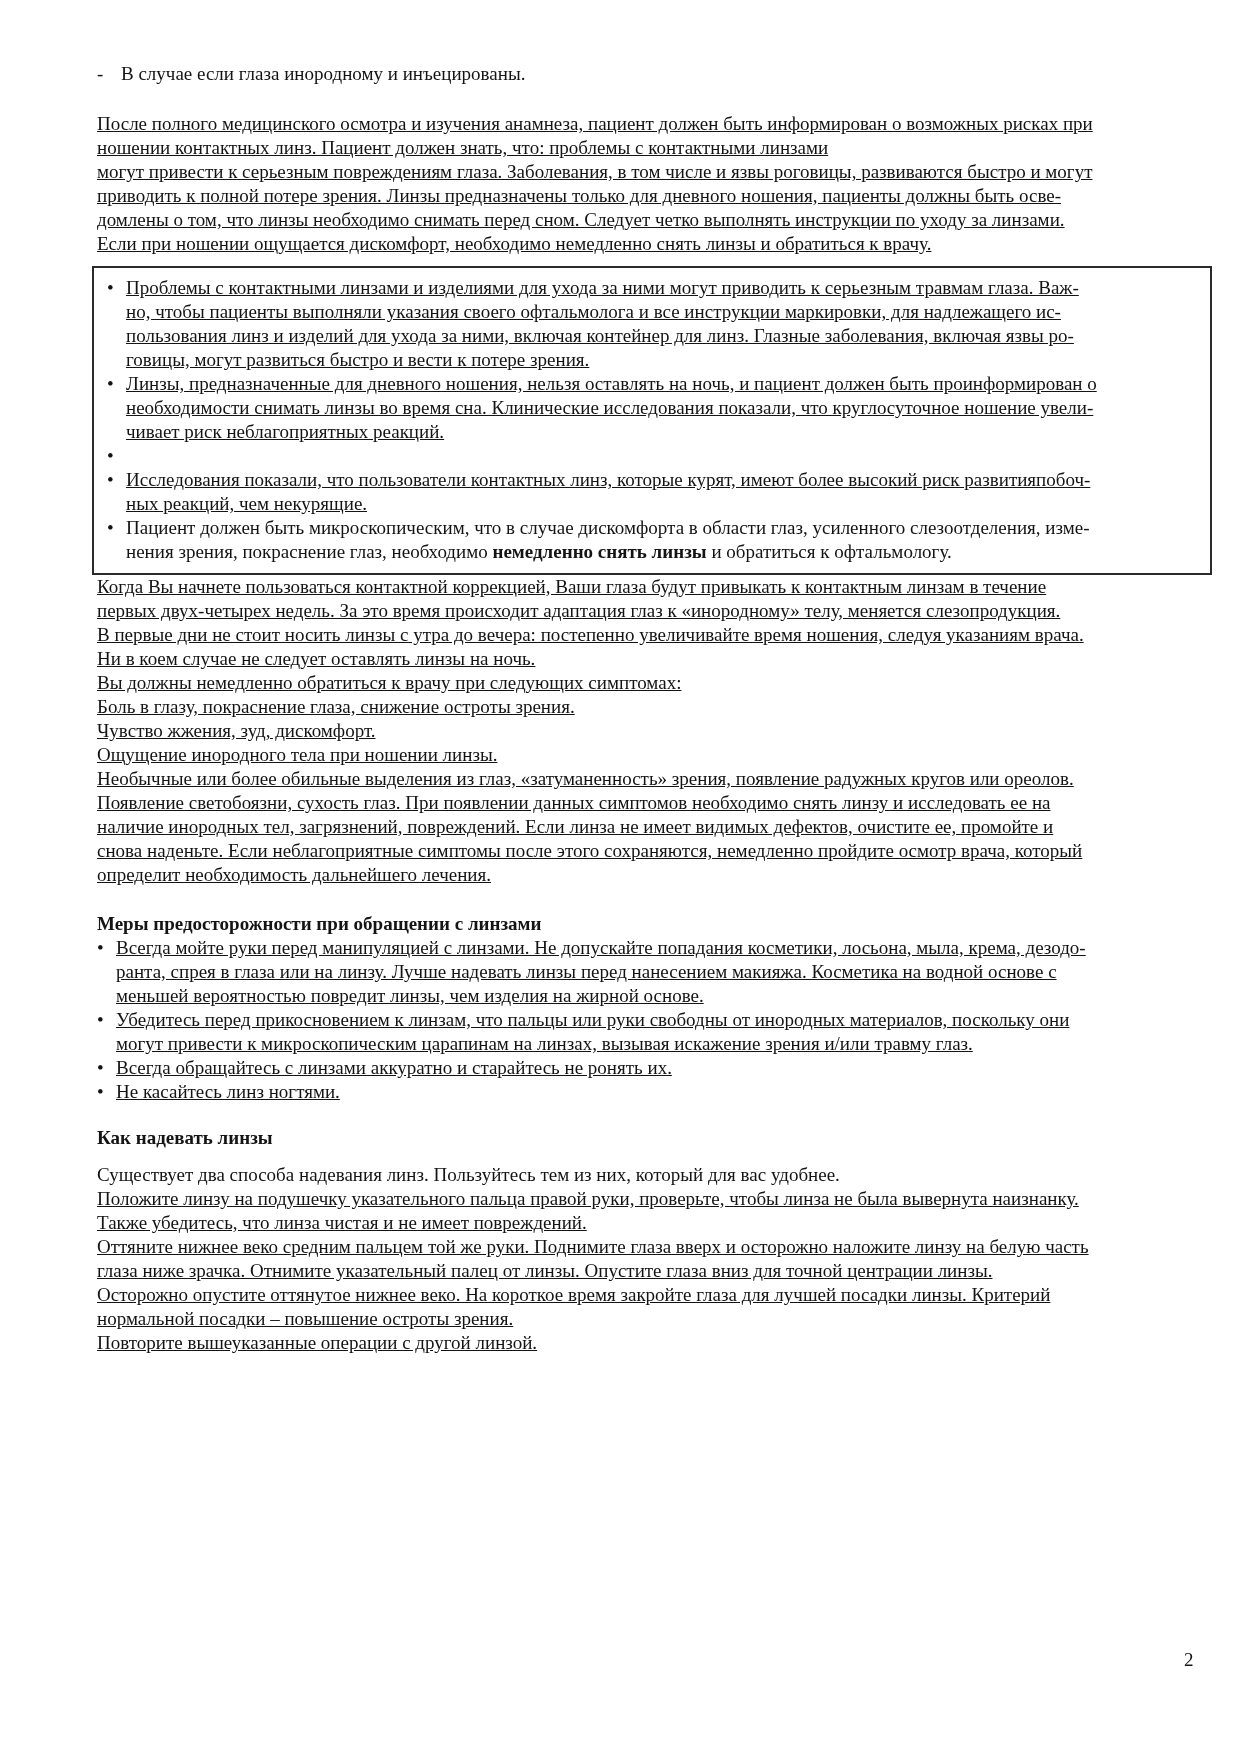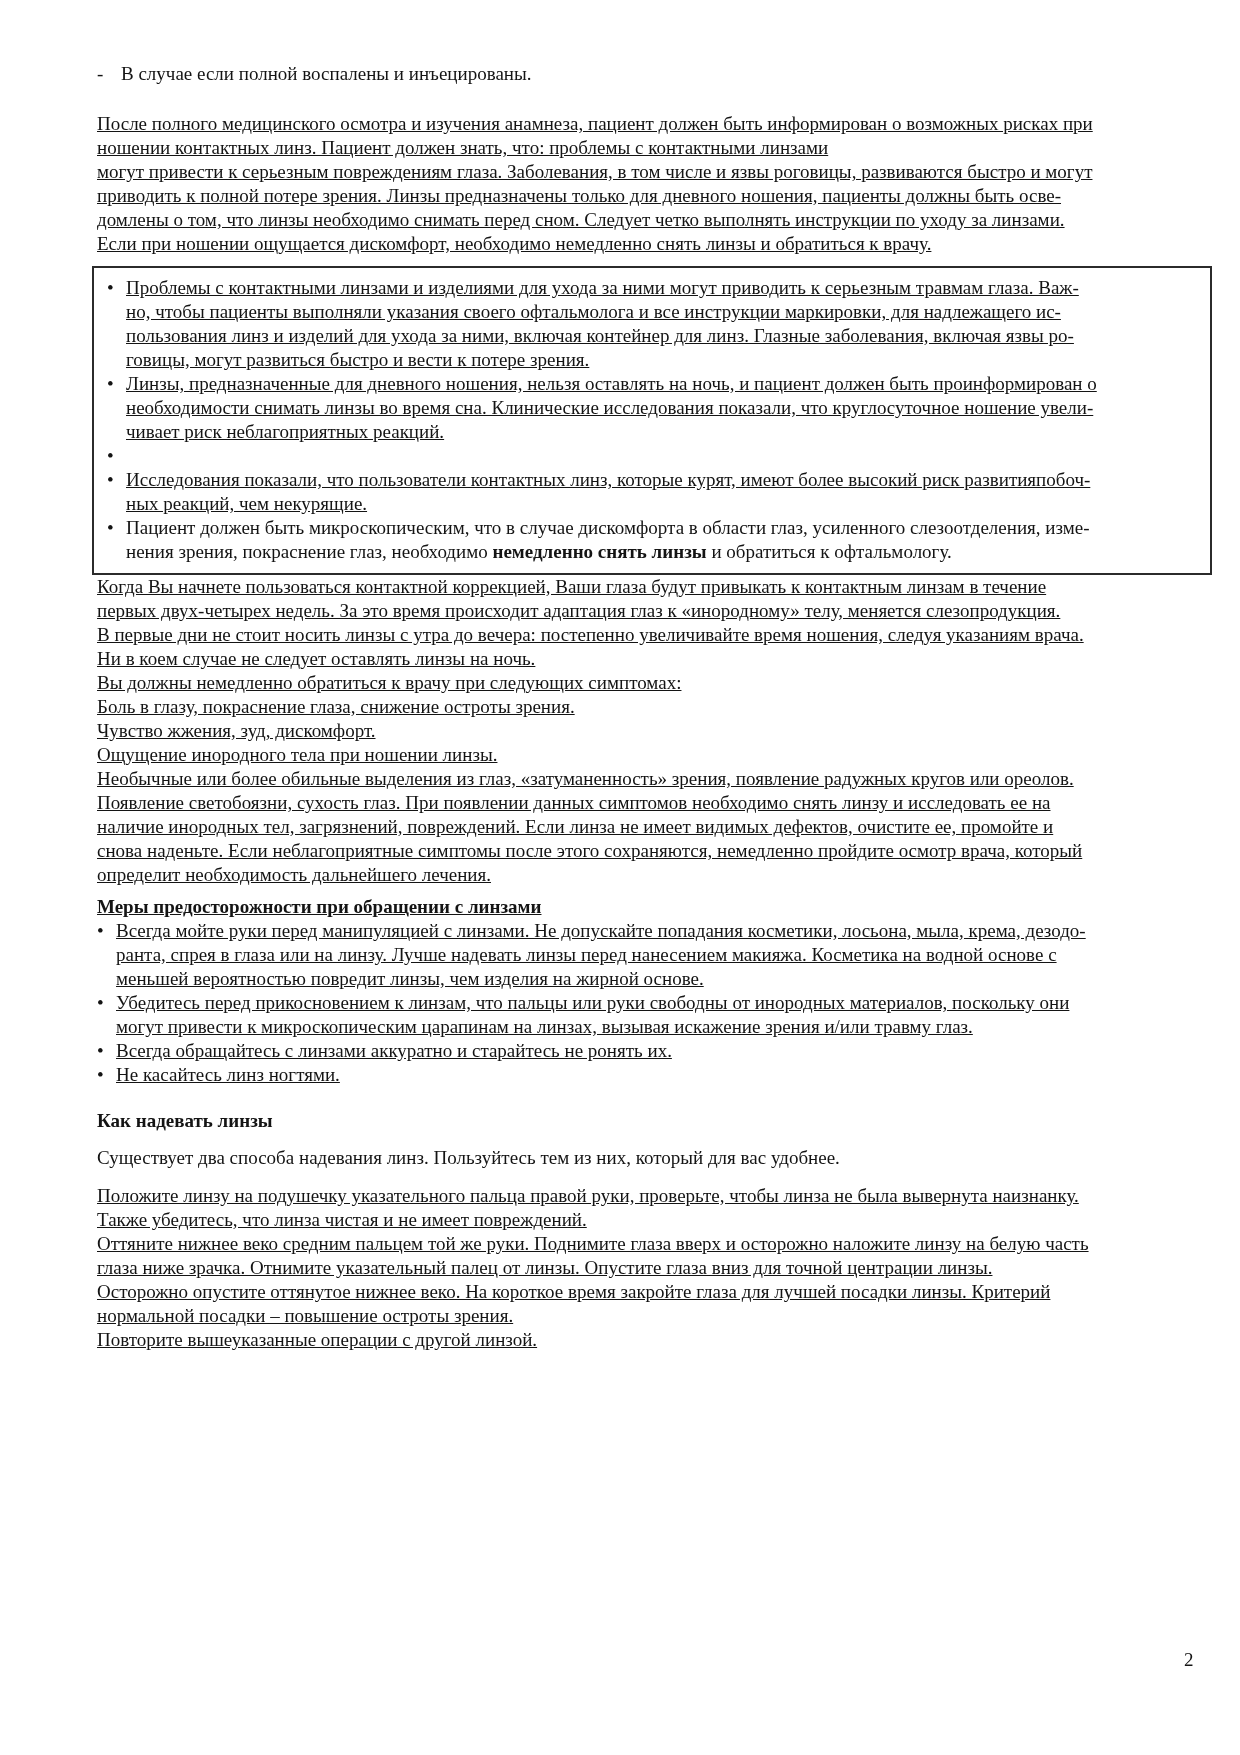--- a/index.html
+++ b/index.html
@@ -22,39 +22,39 @@
   .dash-marker { flex: 0 0 24px; width: 24px; }
   .intro-para { margin-top: 26px; }
   .warning-box {
     border: 2px solid #2b2b2b;
     margin: 10px -12px 0 -5px;
     padding: 8px 10px 9px 13px;
   }
   .heading3 { font-weight: bold; margin-top: 32px; }
   .h-num { display: inline-block; width: 47px; }
   .bold-heading { font-weight: bold; }
-  .precautions-title { margin-top: 8px; text-decoration: underline; }
+  .precautions-title { margin-top: 25px; }
   .donning-title { margin-top: 22px; margin-bottom: 13px; }
-  .donning-intro { margin-bottom: 14px; }
+  .donning-intro { }
   .method-title { font-style: italic; margin-bottom: 3px; }
   .inline-bold { font-weight: bold; }
   .page-num {
     position: absolute;
     top: 1648px;
     left: 1184px;
   }
 </style>
 </head>
 <body>
 
 <div class="page">
 
   <div class="row">
     <span class="dash-marker">-</span>
-    <span>В случае если полной воспалены и инъецированы.</span>
+    <span>В случае если глаза инородному и инъецированы.</span>
   </div>
 
   <div class="pre intro-para">После полного медицинского осмотра и изучения анамнеза, пациент должен быть информирован о возможных рисках при
 ношении контактных линз. Пациент должен знать, что: проблемы с контактными линзами
 могут привести к серьезным повреждениям глаза. Заболевания, в том числе и язвы роговицы, развиваются быстро и могут
 приводить к полной потере зрения. Линзы предназначены только для дневного ношения, пациенты должны быть осве-
 домлены о том, что линзы необходимо снимать перед сном. Следует четко выполнять инструкции по уходу за линзами.
 Если при ношении ощущается дискомфорт, необходимо немедленно снять линзы и обратиться к врачу.</div>
 
   <div class="warning-box">

